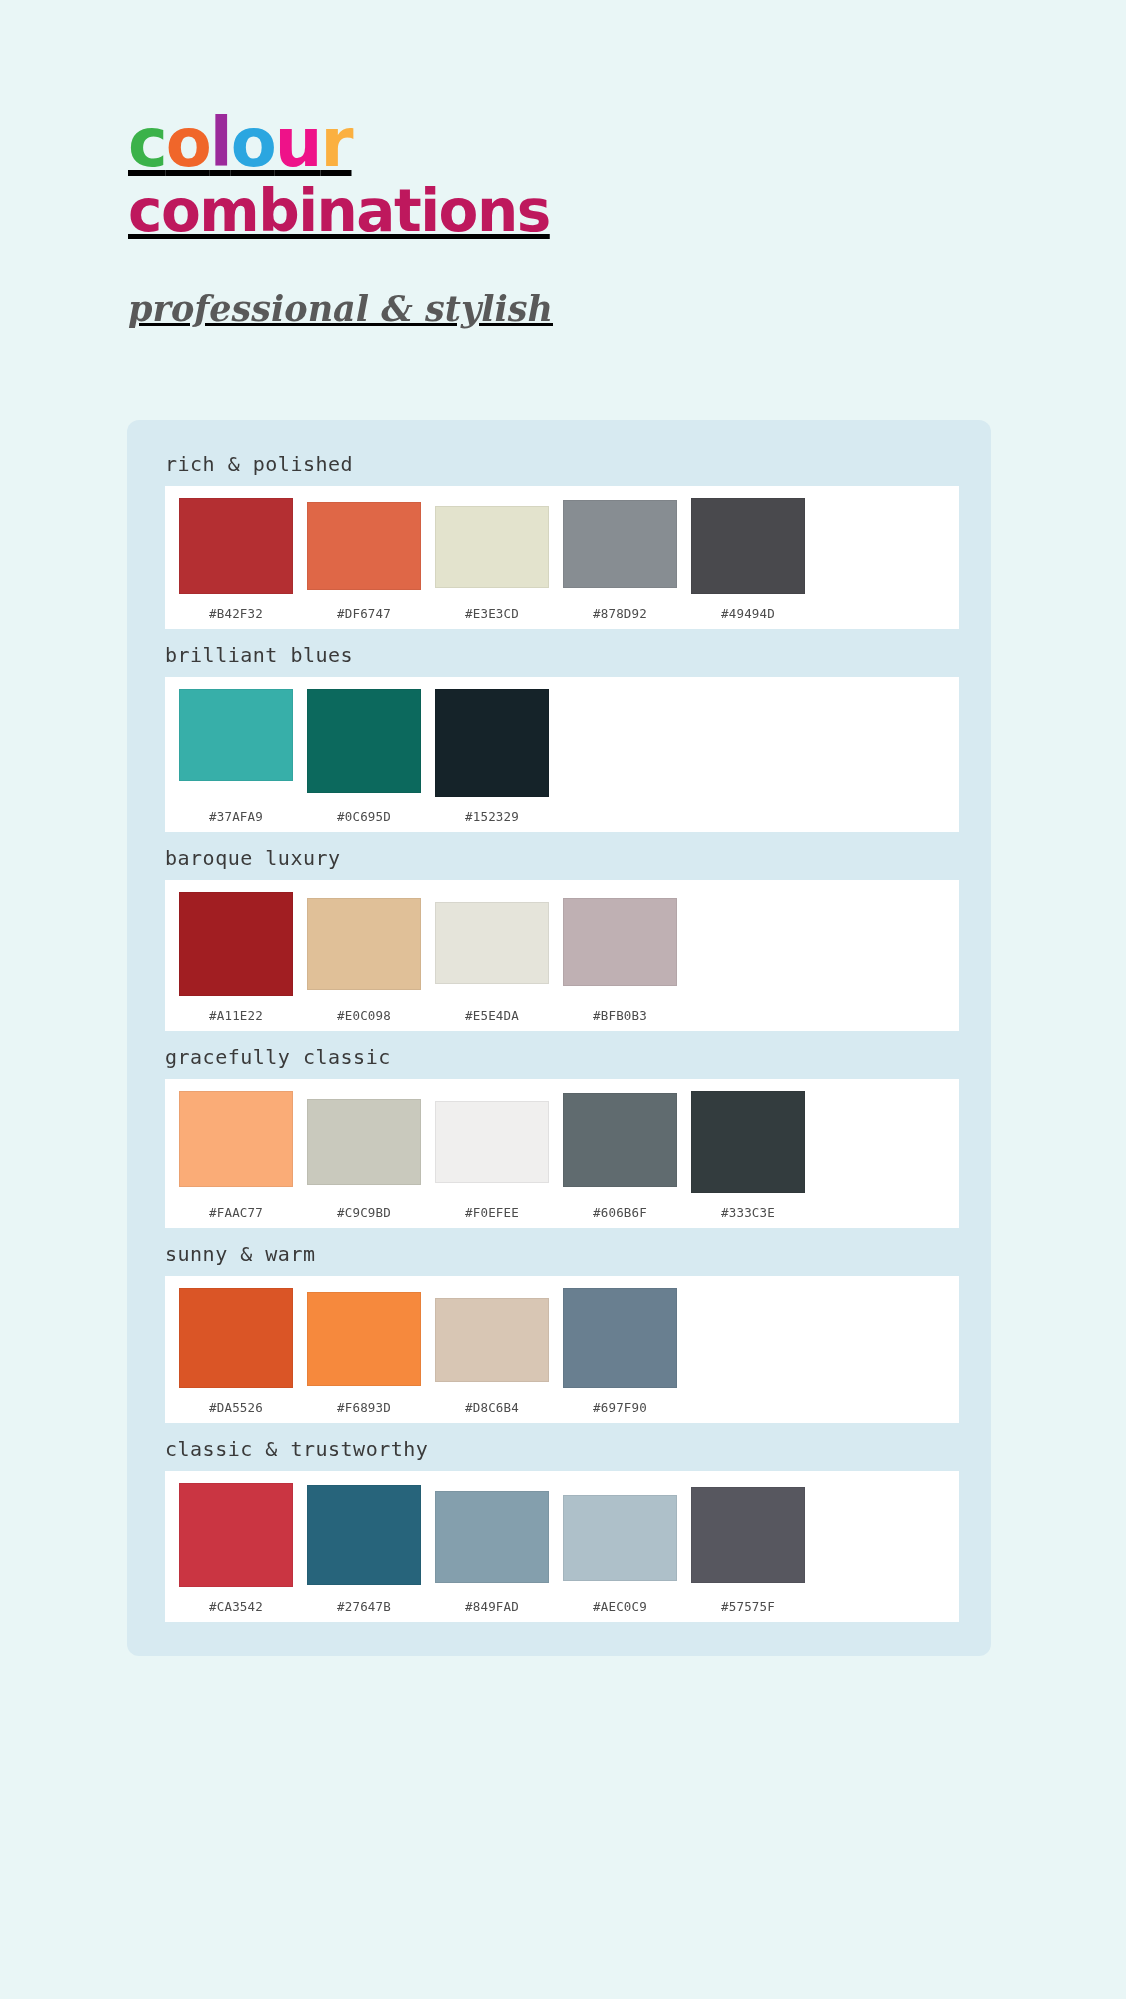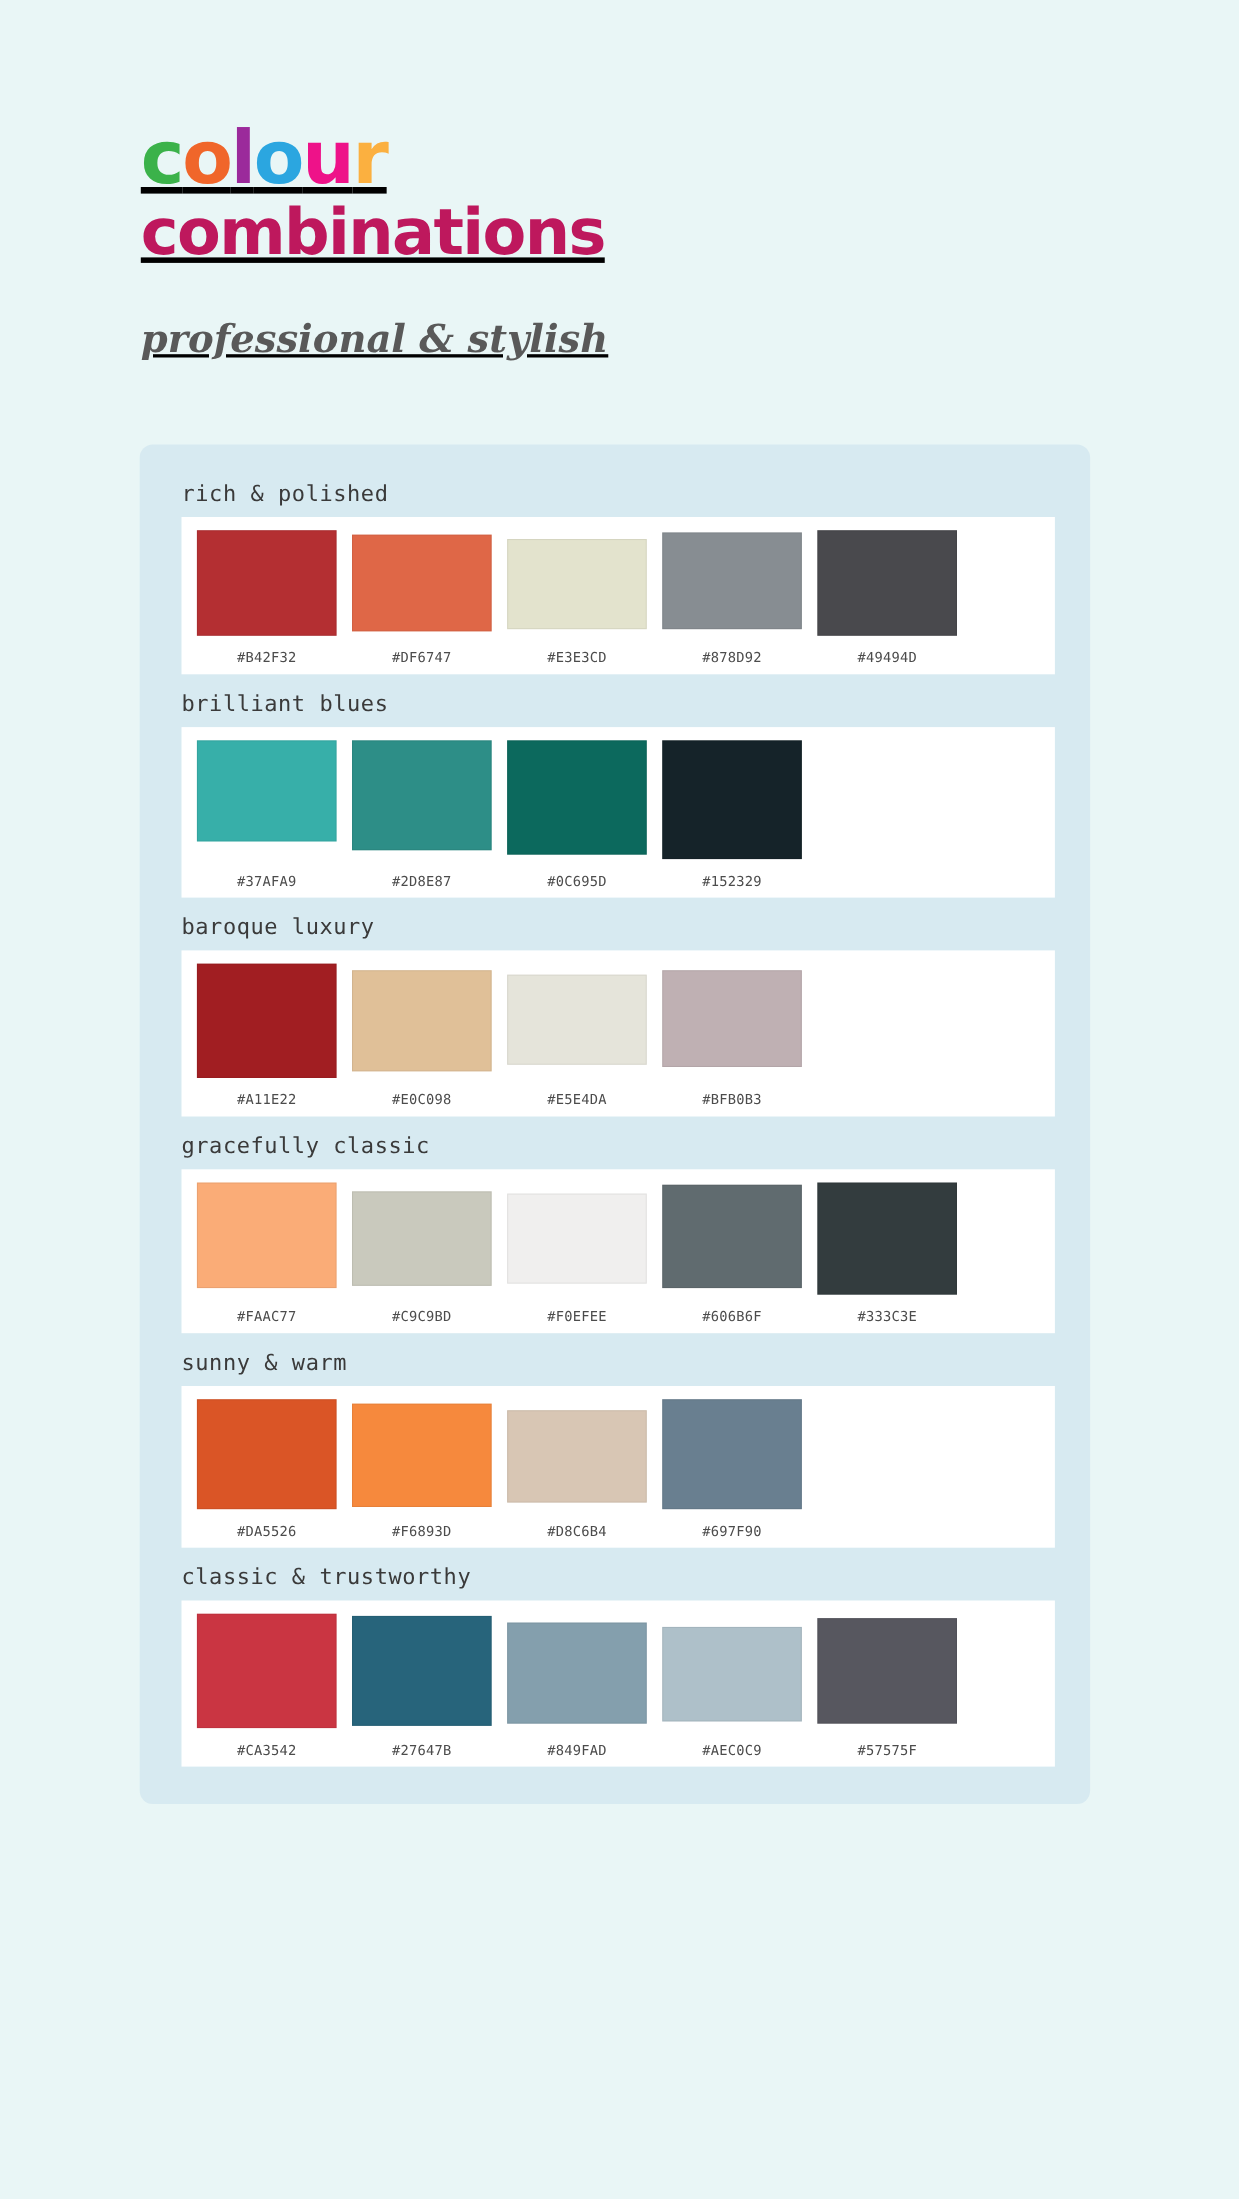--- a/index.html
+++ b/index.html
@@ -54,21 +54,21 @@
     color: #595959;
     margin: 48px 0 0 0;
     letter-spacing: 0px;
     white-space: nowrap;
   }
 
   
   .panel {
     position: absolute;
     left: 127px;
-    top: 404px;
+    top: 420px;
     width: 864px;
     background: #d7eaf1;
     border-radius: 12px;
     padding: 18px 0 34px 0;
     box-sizing: border-box;
   }
 
   .palette-block {
     margin: 0 0 0 0;
     padding: 0;
@@ -83,21 +83,21 @@
   }
   .card {
     background: #ffffff;
     margin: 0 32px 0 38px;
     padding: 12px 0 8px 0;
     display: flex;
     align-items: flex-start;
     justify-content: flex-start;
   }
   .swatch-cell {
-    width: 127px;
+    width: 114px;
     margin-left: 14px;
     display: flex;
     flex-direction: column;
     align-items: center;
   }
   .swatch-cell:first-child { margin-left: 14px; }
   .swatch {
     width: 100%;
     display: block;
     border: 1px solid rgba(0,0,0,0.06);
@@ -149,24 +149,20 @@
         </div>
       </div>
       <div class="palette-block">
         <div class="palette-title">brilliant blues</div>
         <div class="card">
           <div class="swatch-cell">
             <div class="swatch" style="background: rgb(55, 175, 169); height: 92px; margin-top: 0px; margin-bottom: 28px;"></div>
             <div class="swatch-label">#37AFA9</div>
           </div>
           <div class="swatch-cell">
-            <div class="swatch" style="background: rgb(45, 142, 135); height: 100px; margin-top: 0px; margin-bottom: 20px;"></div>
-            <div class="swatch-label">#2D8E87</div>
-          </div>
-          <div class="swatch-cell">
             <div class="swatch" style="background: rgb(12, 105, 93); height: 104px; margin-top: 0px; margin-bottom: 16px;"></div>
             <div class="swatch-label">#0C695D</div>
           </div>
           <div class="swatch-cell">
             <div class="swatch" style="background: rgb(21, 35, 41); height: 108px; margin-top: 0px; margin-bottom: 12px;"></div>
             <div class="swatch-label">#152329</div>
           </div>
         </div>
       </div>
       <div class="palette-block">

